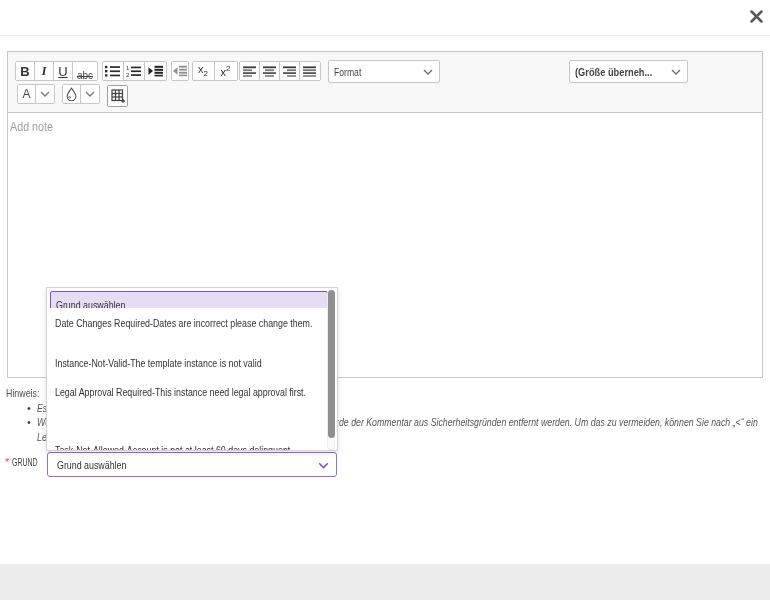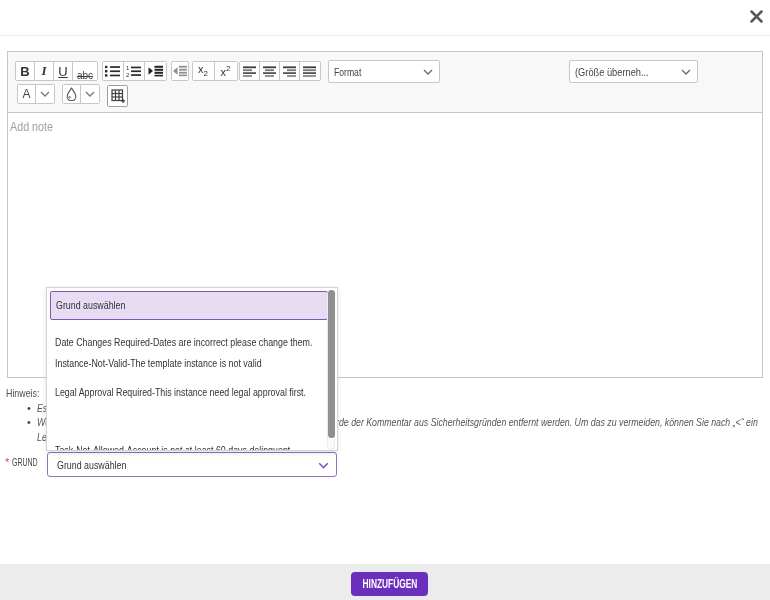--- a/index.html
+++ b/index.html
@@ -169,21 +169,21 @@
             </svg>
         </div>
       </div>
 
       <div class="tb-sel" style="left:320px; top:8px; width:112px;">
           <span class="sx" style="transform:scaleX(0.75)">Format</span>
         <svg width="10" height="6" viewBox="0 0 10 6">
             <path d="M1 1 L5 5 L9 1" fill="none" stroke="#666" stroke-width="1.3"></path>
           </svg>
       </div>
-      <div class="tb-sel" style="left:561px; top:8px; width:129px;">
+      <div class="tb-sel" style="left:561px; top:8px; width:119px;font-weight:bold;">
           <span class="sx" style="transform:scaleX(0.806)">(Größe überneh...</span>
         <svg width="10" height="6" viewBox="0 0 10 6">
             <path d="M1 1 L5 5 L9 1" fill="none" stroke="#666" stroke-width="1.3"></path>
           </svg>
       </div>
 
       <div class="tbtn-group" style="left:9px; top:32px;">
         <div class="tbtn" style="width:18px;">
             <span class="ico" style="font-size:12px;color:#4a4a4a;">A</span>
           </div>
@@ -240,33 +240,30 @@
       <span class="sx" style="transform:scaleX(0.77)">Grund auswählen</span>
     <svg style="position:absolute;right:7px;top:9px;" width="11" height="7" viewBox="0 0 11 7">
         <path d="M1.2 1.2 L5.5 5.6 L9.8 1.2" fill="none" stroke="#7a52c0" stroke-width="1.5"></path>
       </svg>
   </div>
 
   <div class="abs panel">
     <div class="opt sel" style="top:2.5px;">
         <span class="sx" style="transform:scaleX(0.77)">Grund auswählen</span>
       </div>
-    <div class="opt" style="top:39px;">
+    <div class="opt" style="top:20px;">
         <span class="sx" style="transform:scaleX(0.77)">Date Changes Required-Dates are incorrect please change them.</span>
       </div>
     <div class="opt" style="top:89.5px;">
         <span class="sx" style="transform:scaleX(0.77)">Legal Approval Required-This instance need legal approval first.</span>
       </div>
     <div class="opt" style="top:60.5px;">
         <span class="sx" style="transform:scaleX(0.77)">Instance-Not-Valid-The template instance is not valid</span>
       </div>
     <div class="opt" style="top:147px;">
         <span class="sx" style="transform:scaleX(0.77)">Task-Not-Allowed-Account is not at least 60 days delinquent</span>
       </div>
     <div class="sb-track"></div>
     <div class="sb-thumb"></div>
   </div>
 
   <div class="abs footer"></div>
-  <div class="abs btn">
-      <span class="sx" style="transform:scaleX(0.67)">HINZUFÜGEN</span>
-    </div>
 </div>
 
 </body></html>

